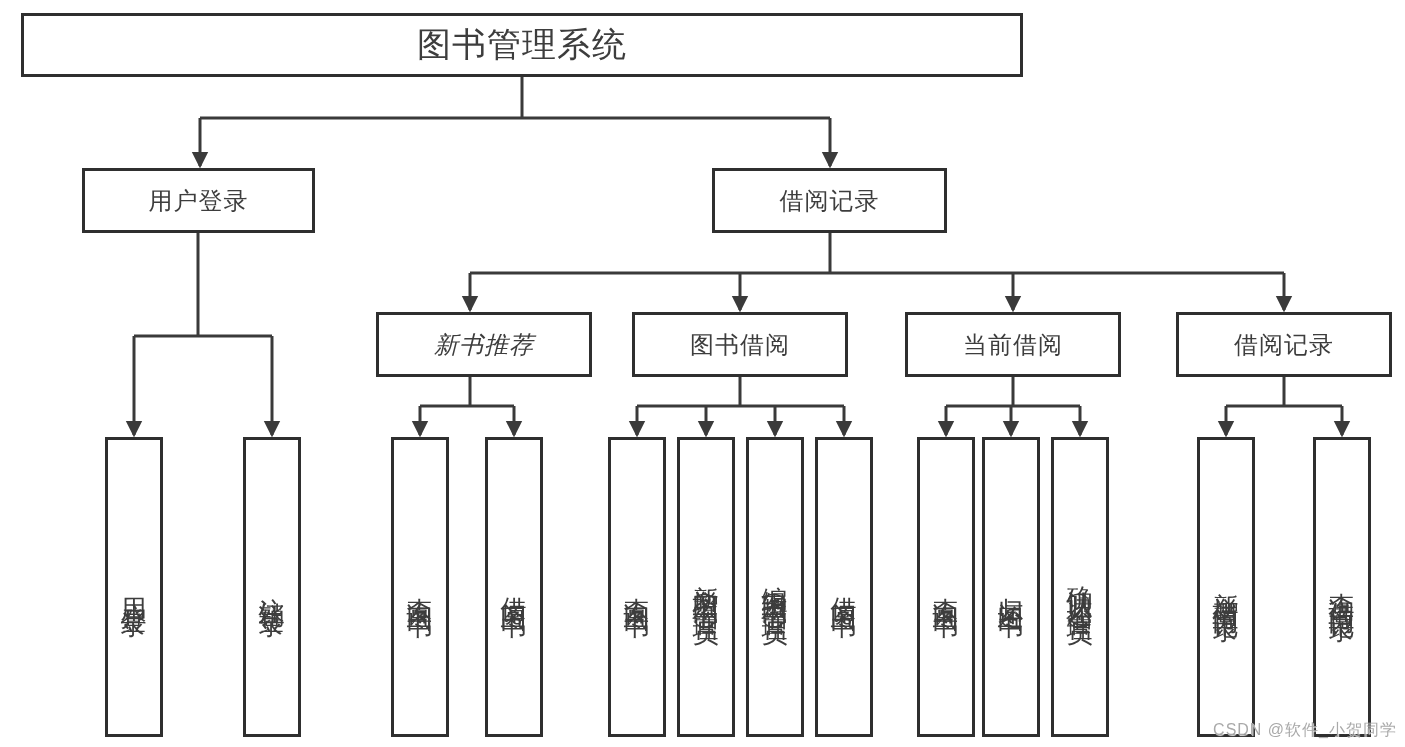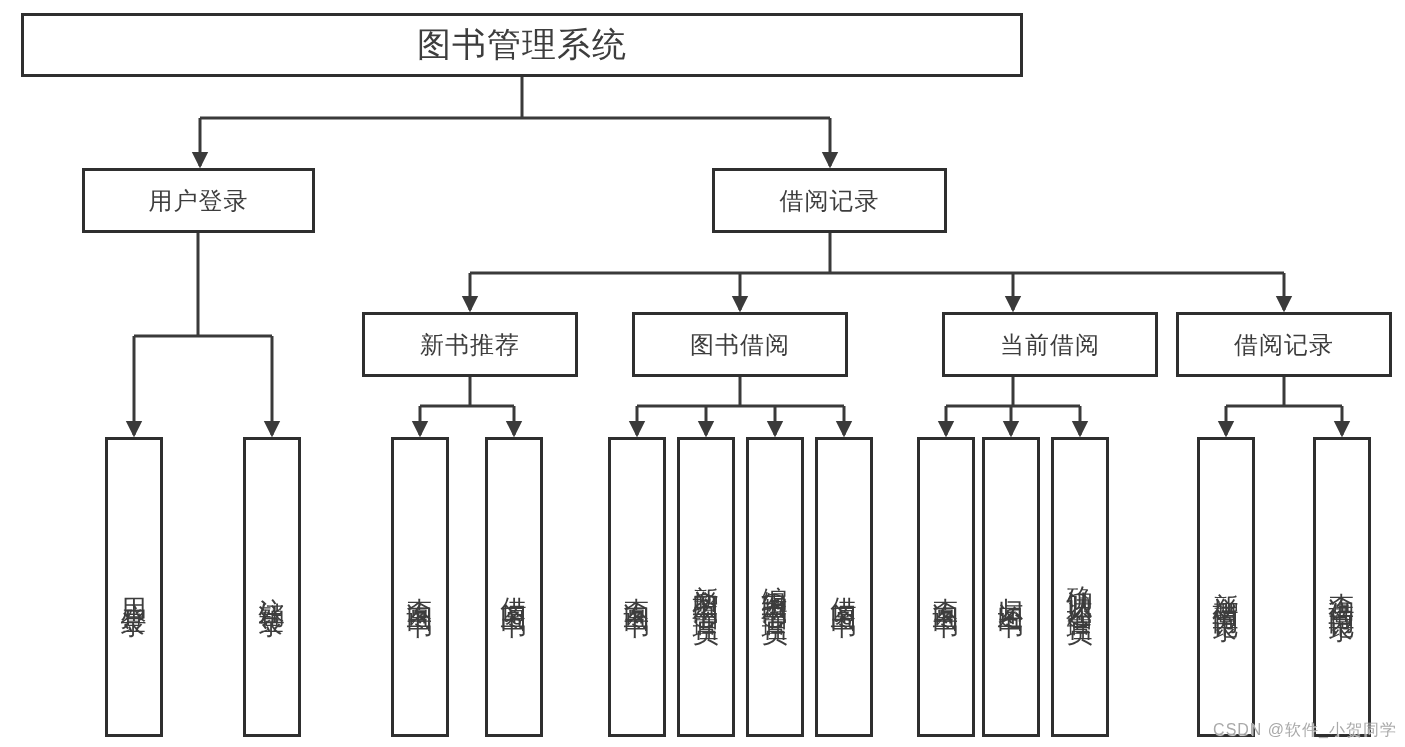--- a/index.html
+++ b/index.html
@@ -41,23 +41,23 @@
   }
   .vtext{
     writing-mode:vertical-rl;
     text-orientation:mixed;
     letter-spacing:5px;
     line-height:1;
     white-space:nowrap;
   }
   #n-user-login{left:82px;width:233px;}
   #n-book-mgmt{left:712px;width:235px;}
-  #n-new-rec{left:362px;}
+  #n-new-rec{left:376px;font-style:italic;}
   #n-borrow{left:632px;text-align:center;}
-  #n-current{left:905px;margin-left:37px;}
+  #n-current{left:905px;}
   #n-record{left:1176px;}
   #lf-u0{left:105px;} #lf-u1{left:243px;}
   #lf-r0{left:391px;} #lf-r1{left:485px;}
   #lf-b0{left:608px;} #lf-b1{left:677px;} #lf-b2{left:746px;} #lf-b3{left:815px;}
   #lf-c0{left:917px;} #lf-c1{left:982px;} #lf-c2{left:1051px;}
   #lf-d0{left:1197px;} #lf-d1{left:1313px;}
   .watermark{
     position:absolute;
     right:8px;bottom:6px;
     font-size:16px;

